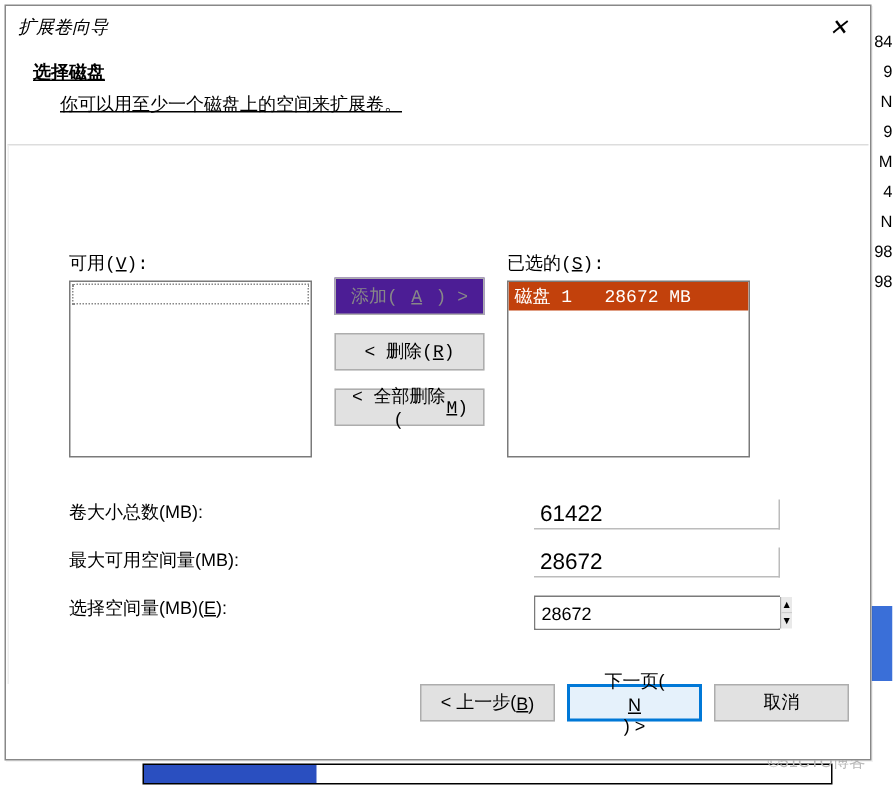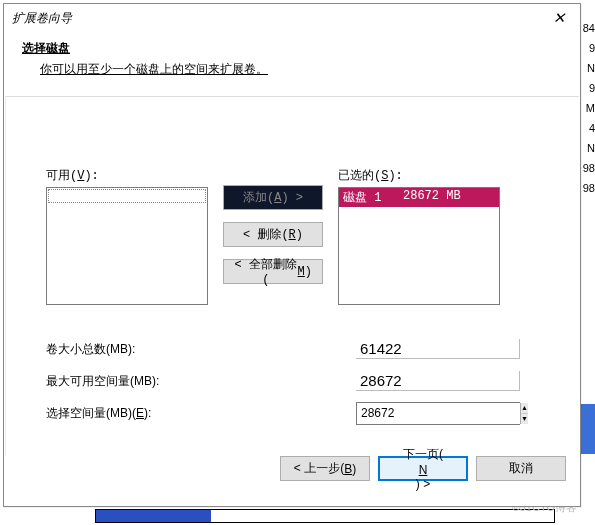--- a/index.html
+++ b/index.html
@@ -92,25 +92,26 @@
     border: 1px solid #7a7a7a;
     background: #fff;
     overflow: hidden;
   }
   .listbox .dotted-row {
     margin: 1px;
     height: 14px;
     border: 1px dotted #888;
   }
   .listbox .item {
-    background: #be185d;
+    background: #c2410c;
     color: #fff;
     padding: 1px 4px;
     font-size: 12px;
     display: flex;
+    align-items: center;
   }
   .listbox .item .name { width: 60px; }
   .mid-btns {
     width: 130px;
     display: flex;
     flex-direction: column;
     align-items: center;
     padding-top: 18px;
     gap: 12px;
   }
@@ -118,28 +119,28 @@
     border: 1px solid #adadad;
     background: #e1e1e1;
     height: 25px;
     display: flex;
     align-items: center;
     justify-content: center;
     padding: 0 10px;
     font-size: 12px;
     font-family: inherit;
   }
-  .btn.disabled { color: #888; background: #0f172a; }
+  .btn.disabled { color: #888; background: #4c1d95; justify-content: space-between; }
   .mid-btns .btn { width: 100px; }
   .fields {
     margin-top: 28px;
   }
   .field-row {
     display: flex;
-    align-items: center;
+    align-items: flex-start;
     height: 32px;
   }
   .field-row .lbl { width: 310px; }
   .ro-box {
     width: 164px; height: 20px;
     border-bottom: 1px solid #bcbcbc;
     border-right: 1px solid #bcbcbc;
     background: #fff;
     padding: 1px 4px;
     font-size: 15px;

